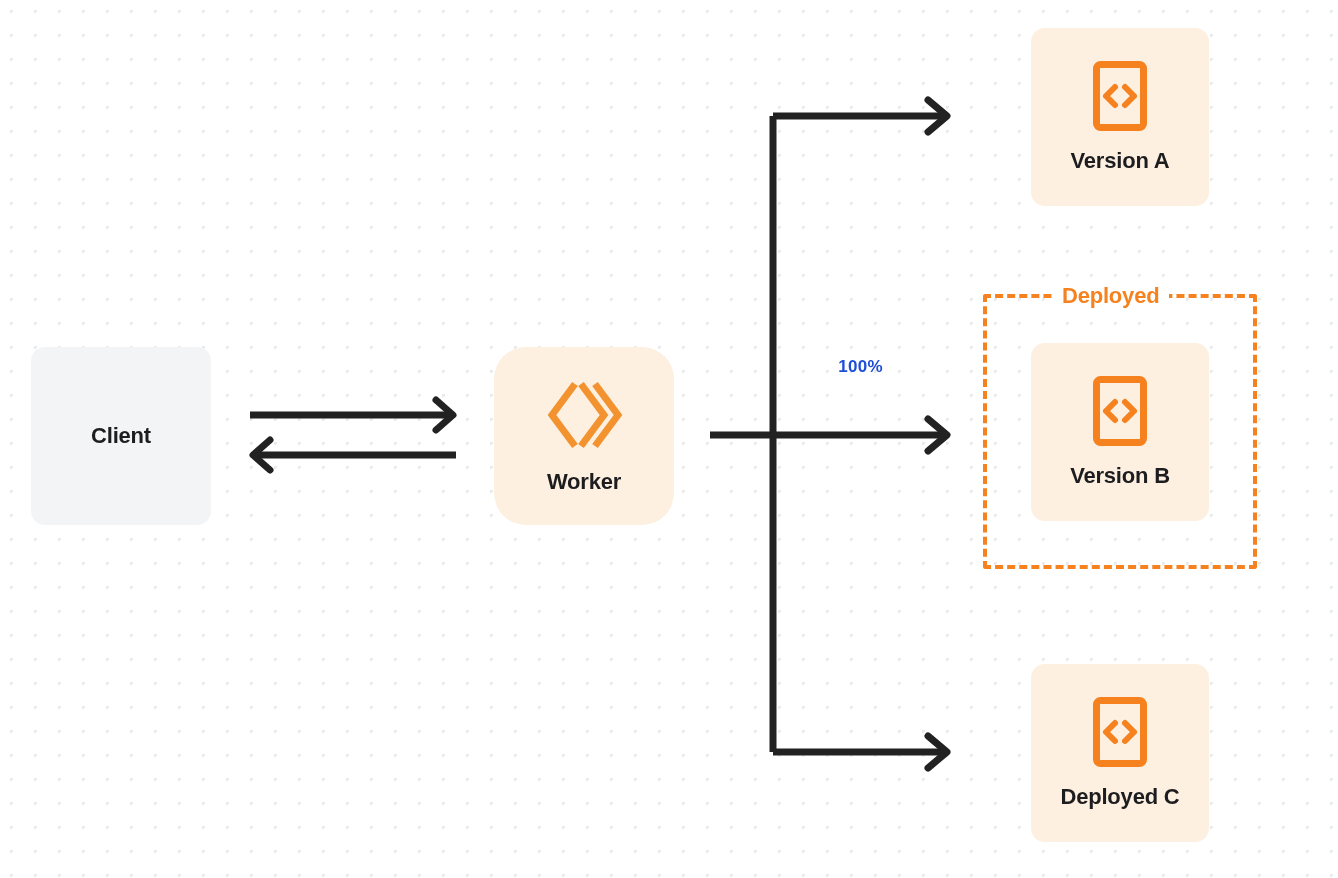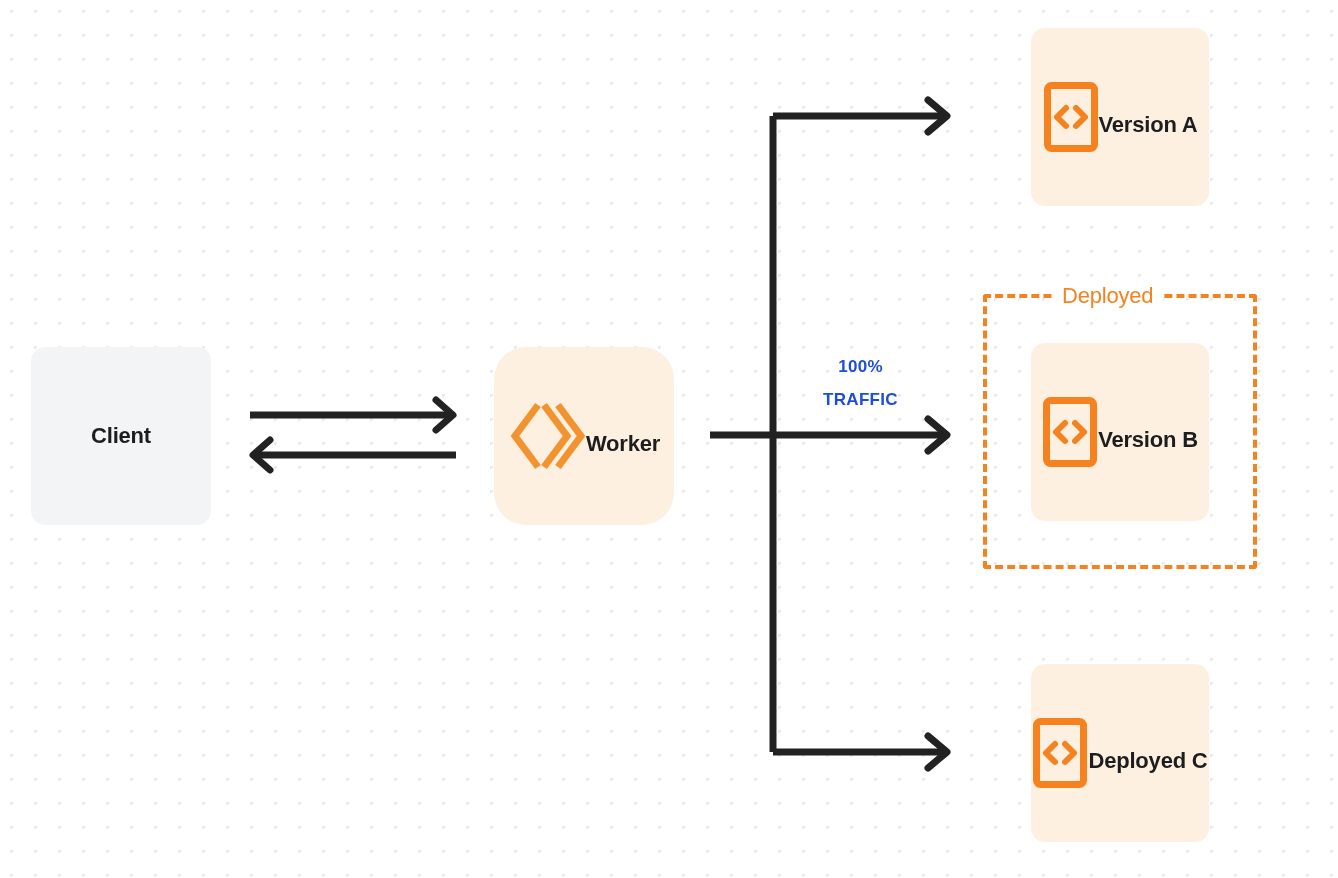--- a/index.html
+++ b/index.html
@@ -24,21 +24,21 @@
     inset: 0;
     width: 1338px;
     height: 878px;
   }
 
   
   .node {
     position: absolute;
     border-radius: 14px;
     display: flex;
-    flex-direction: row;
+    flex-direction: column;
     align-items: center;
     justify-content: center;
   }
 
   .node-client {
     left: 31px;
     top: 347px;
     width: 180px;
     height: 178px;
     background: #f3f4f5;
@@ -91,21 +91,21 @@
   }
 
   .deployed-label {
     position: absolute;
     left: 1052px;
     top: 283px;
     padding: 0 10px;
     background: #ffffff;
     color: #f6821f;
     font-size: 22px;
-    font-weight: normal;
+    font-weight: bold;
     line-height: 26px;
     letter-spacing: -0.2px;
   }
 
   
   .traffic-label {
     position: absolute;
     left: 783px;
     top: 350px;
     width: 155px;
@@ -211,16 +211,15 @@
       <g fill="none" stroke="#f6821f" stroke-width="6" stroke-linecap="round" stroke-linejoin="round">
         <path d="M23 27 L14 36 L23 45"></path>
         <path d="M33 27 L42 36 L33 45"></path>
       </g>
     </svg>
     <div class="node-label">Deployed C</div>
   </div>
 
   <div class="traffic-label">
     <span>100%</span>
-    <span>TRAFFIC</span>
   </div>
 
 </div>
 
 </body></html>

